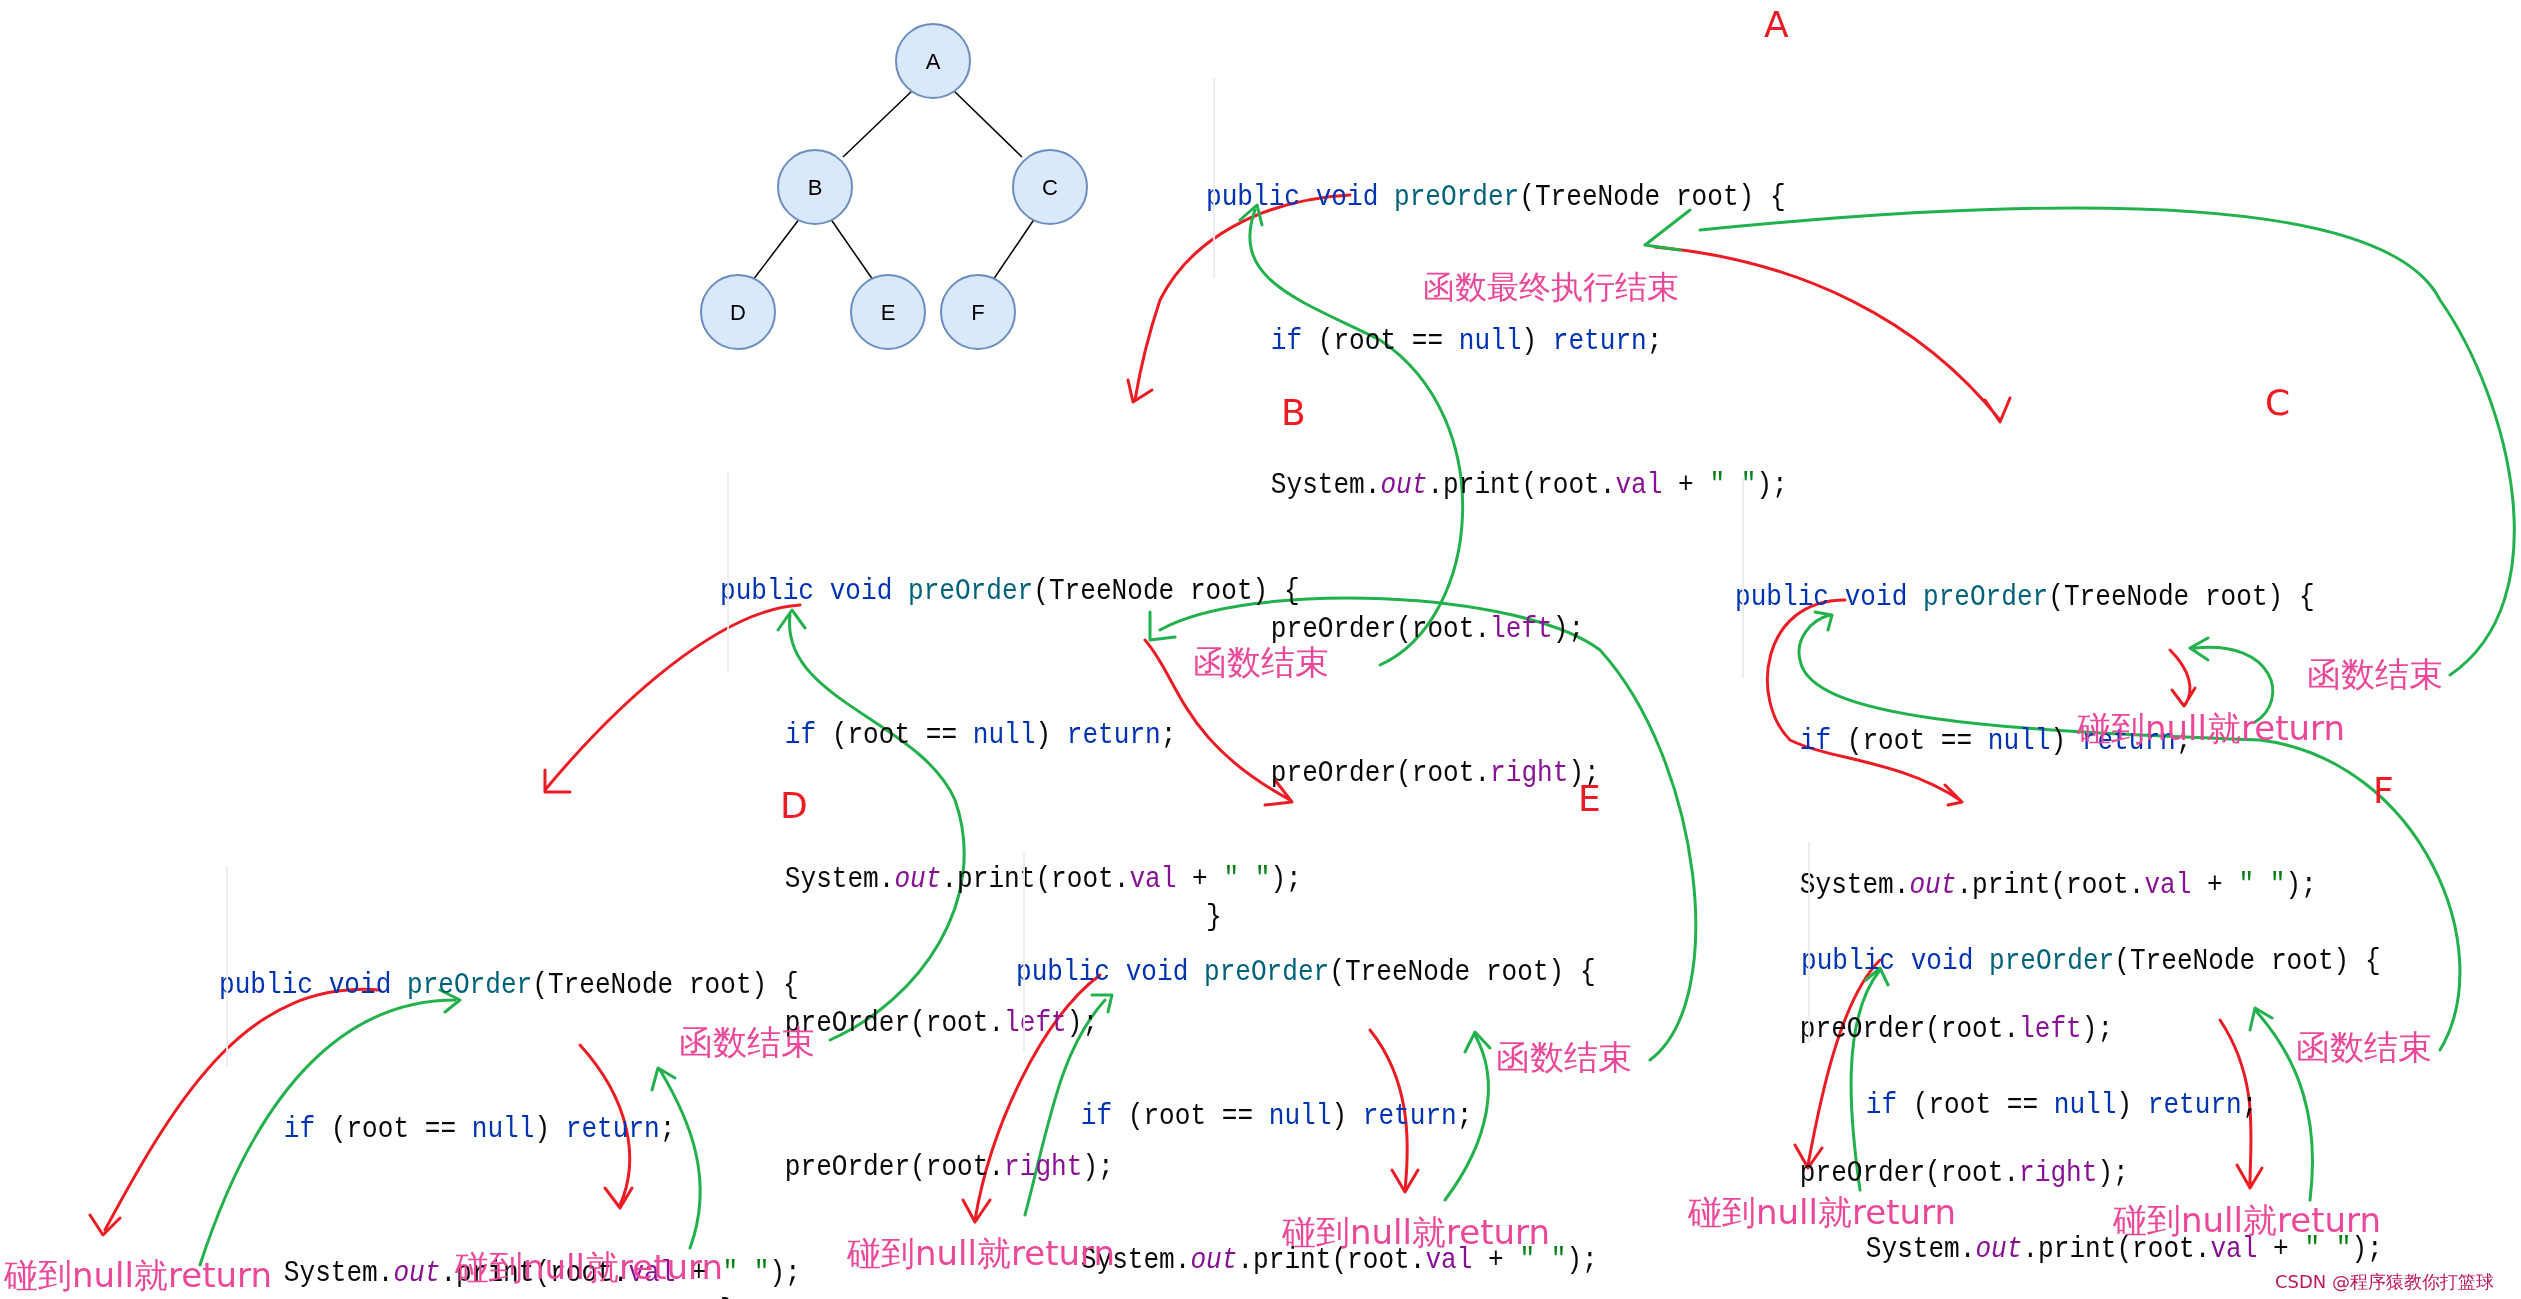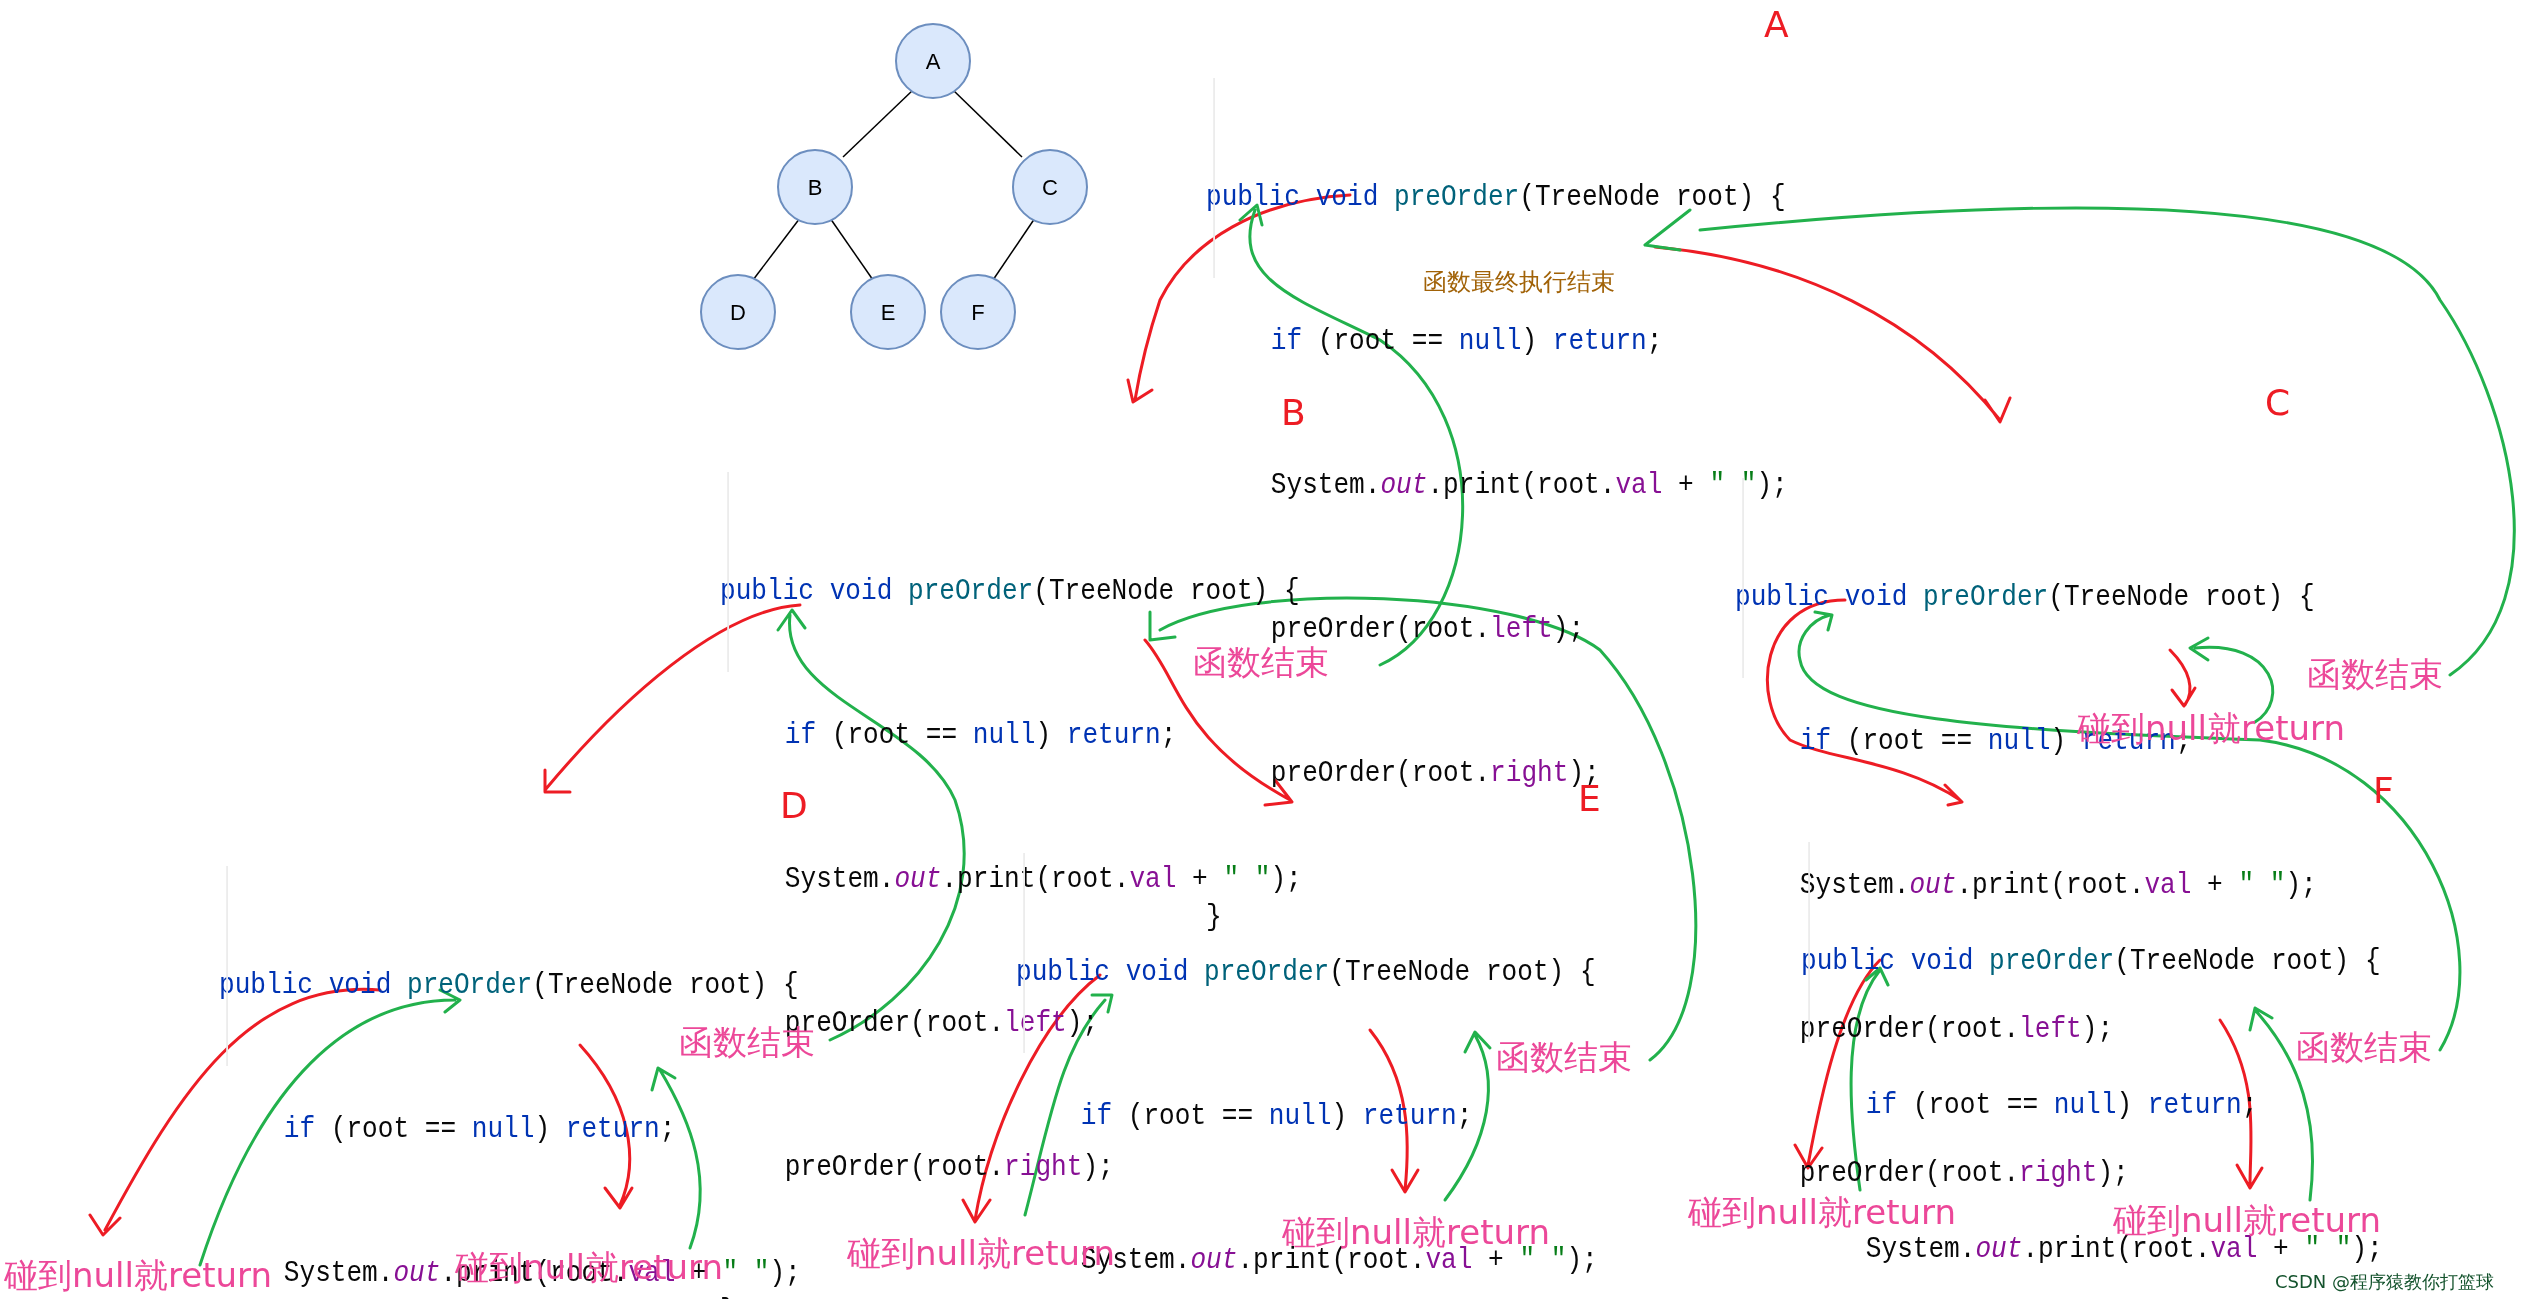--- a/index.html
+++ b/index.html
@@ -8,22 +8,22 @@
   .tree-node circle{fill:#dae8fc;stroke:#6c8ebf;stroke-width:2;}
   .tree-node text{font-family:"Liberation Sans",sans-serif;font-size:22px;fill:#000;text-anchor:middle;dominant-baseline:central;}
   .code{position:absolute;font-family:"Liberation Mono",monospace;font-size:29px;color:#080808;white-space:pre;line-height:48px;transform:scaleX(0.9);transform-origin:0 0;}
   .code .line{height:48px;}
   .code .ind{padding-left:72px;}
   .code .guide{position:absolute;left:8px;top:48px;height:200px;border-left:2px solid #ececec;}
   .kw{color:#0033b3;} .fn{color:#00627a;} .fld{color:#871094;} .st{color:#067d17;} .it{font-style:italic;color:#871094;}
   .lbl{position:absolute;font-family:"DejaVu Sans",sans-serif;}
   .node-lbl{color:#ed1c24;font-size:36px;}
   .blue{color:#ec4899;font-size:34px;}
-  .cyan{color:#a16207;font-size:24px;font-family:Liberation Serif, serif;}
-  .wm{color:#14532d;font-size:18px;}
+  .cyan{color:#ec4899;font-size:32px;font-family:Liberation Serif, serif;}
+  .wm{color:#be185d;font-size:18px;}
 </style>
 </head>
 <body>
 
 <svg id="ann" xmlns="http://www.w3.org/2000/svg">
   <g id="tree">
     <g stroke="#000" stroke-width="1.5">
       <line x1="913" y1="90" x2="843" y2="157"></line>
       <line x1="953" y1="90" x2="1022" y2="157"></line>
       <line x1="800" y1="218" x2="753" y2="280"></line>

